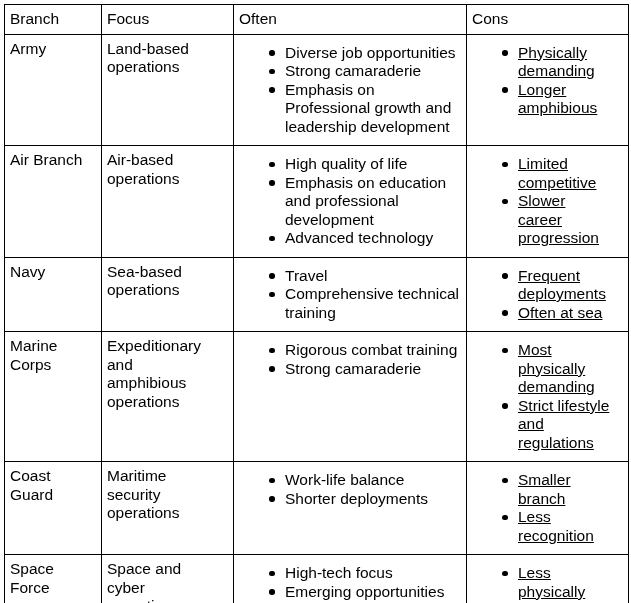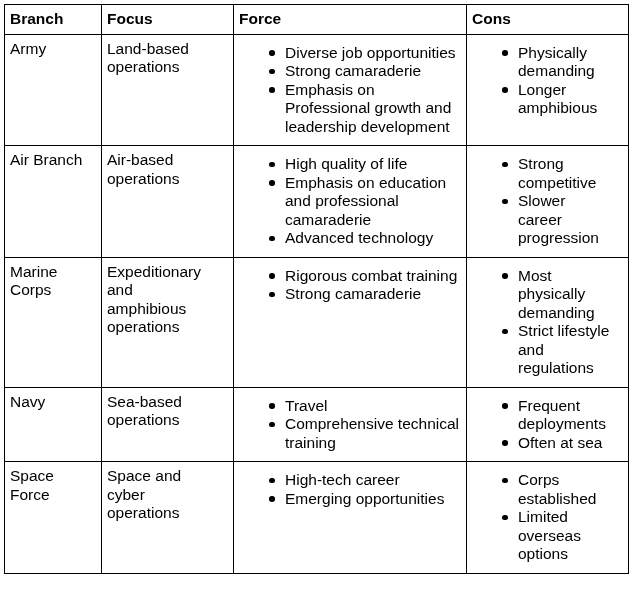--- a/index.html
+++ b/index.html
@@ -27,31 +27,31 @@
   table.doc-table col.col-cons   { width: 162px; }
 
   th, td {
     border: 1.5px solid #000000;
     vertical-align: top;
     padding: 5px 2px 5px 5px;
     text-align: left;
     font-weight: normal;
     word-wrap: break-word;
   }
-  th { font-weight: bold; margin-left: 28px; }
+  th { font-weight: normal; margin-left: 28px; }
 
   td.c-branch { padding-right: 16px; }
   td.c-focus  { padding-right: 20px; margin-left: 10px; }
 
   td.c-pros ul, td.c-cons ul {
     margin: 4px;
     padding: 0 0 0 42px;
     list-style: none;
   }
-  td.c-cons ul { padding-right: 10px; }
+  td.c-cons ul { padding-right: 10px; text-decoration: underline; }
 
   td.c-pros li, td.c-cons li {
     position: relative;
   }
   td.c-pros li::before, td.c-cons li::before {
     content: "";
     position: absolute;
     left: -16px;
     top: 6.5px;
     width: 5.5px;
@@ -67,21 +67,21 @@
   <colgroup>
     <col class="col-branch">
     <col class="col-focus">
     <col class="col-pros">
     <col class="col-cons">
   </colgroup>
   <thead>
     <tr>
       <th>Branch</th>
       <th>Focus</th>
-      <th>Force</th>
+      <th>Often</th>
       <th>Cons</th>
     </tr>
   </thead>
   <tbody>
     <tr>
       <td class="c-branch">Army</td>
       <td class="c-focus">Land-based operations</td>
       <td class="c-pros">
           <ul>
             <li>Diverse job opportunities</li>
@@ -95,73 +95,89 @@
             <li>Longer amphibious</li>
           </ul>
         </td>
     </tr>
     <tr>
       <td class="c-branch">Air Branch</td>
       <td class="c-focus">Air-based operations</td>
       <td class="c-pros">
           <ul>
             <li>High quality of life</li>
-            <li>Emphasis on education and professional camaraderie</li>
+            <li>Emphasis on education and professional development</li>
             <li>Advanced technology</li>
           </ul>
         </td>
       <td class="c-cons">
           <ul>
-            <li>Strong competitive</li>
+            <li>Limited competitive</li>
             <li>Slower career progression</li>
+          </ul>
+        </td>
+    </tr>
+    <tr>
+      <td class="c-branch">Navy</td>
+      <td class="c-focus">Sea-based operations</td>
+      <td class="c-pros">
+          <ul>
+            <li>Travel</li>
+            <li>Comprehensive technical training</li>
+          </ul>
+        </td>
+      <td class="c-cons">
+          <ul>
+            <li>Frequent deployments</li>
+            <li>Often at sea</li>
           </ul>
         </td>
     </tr>
     <tr>
       <td class="c-branch">Marine Corps</td>
       <td class="c-focus">Expeditionary and amphibious operations</td>
       <td class="c-pros">
           <ul>
             <li>Rigorous combat training</li>
             <li>Strong camaraderie</li>
           </ul>
         </td>
       <td class="c-cons">
           <ul>
             <li>Most physically demanding</li>
             <li>Strict lifestyle and regulations</li>
           </ul>
         </td>
     </tr>
     <tr>
-      <td class="c-branch">Navy</td>
-      <td class="c-focus">Sea-based operations</td>
+      <td class="c-branch">Coast Guard</td>
+      <td class="c-focus">Maritime security operations</td>
       <td class="c-pros">
           <ul>
-            <li>Travel</li>
-            <li>Comprehensive technical training</li>
+            <li>Work-life balance</li>
+            <li>Shorter deployments</li>
           </ul>
         </td>
       <td class="c-cons">
           <ul>
-            <li>Frequent deployments</li>
-            <li>Often at sea</li>
+            <li>Smaller branch</li>
+            <li>Less recognition</li>
           </ul>
         </td>
     </tr>
     <tr>
       <td class="c-branch">Space Force</td>
       <td class="c-focus">Space and cyber operations</td>
       <td class="c-pros">
           <ul>
-            <li>High-tech career</li>
+            <li>High-tech focus</li>
             <li>Emerging opportunities</li>
           </ul>
         </td>
       <td class="c-cons">
           <ul>
-            <li>Corps established</li>
+            <li>Less physically</li>
             <li>Limited overseas options</li>
           </ul>
         </td>
     </tr>
   </tbody>
 </table>
 
 </body></html>

